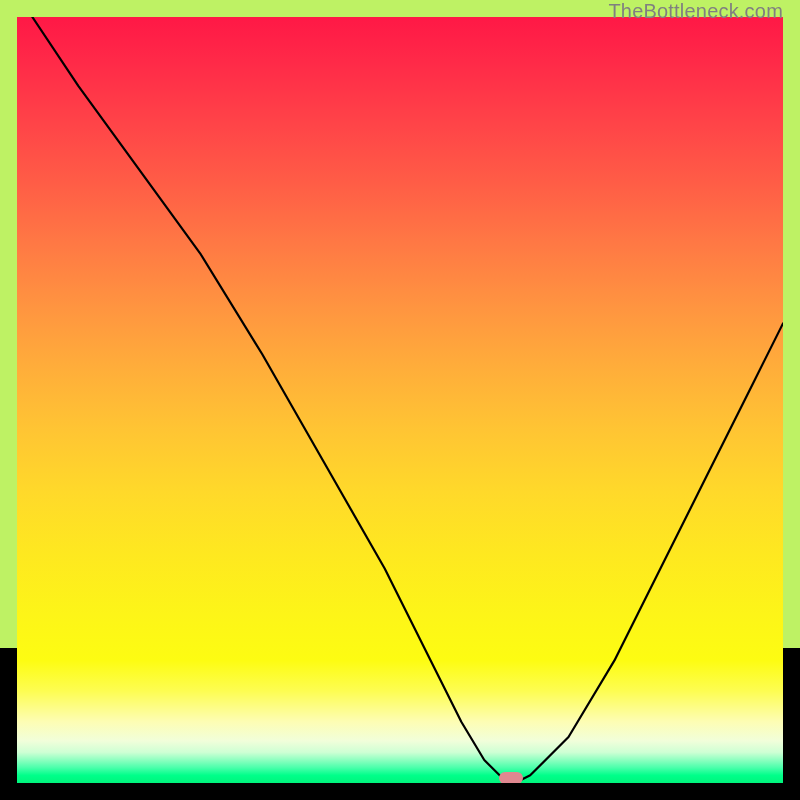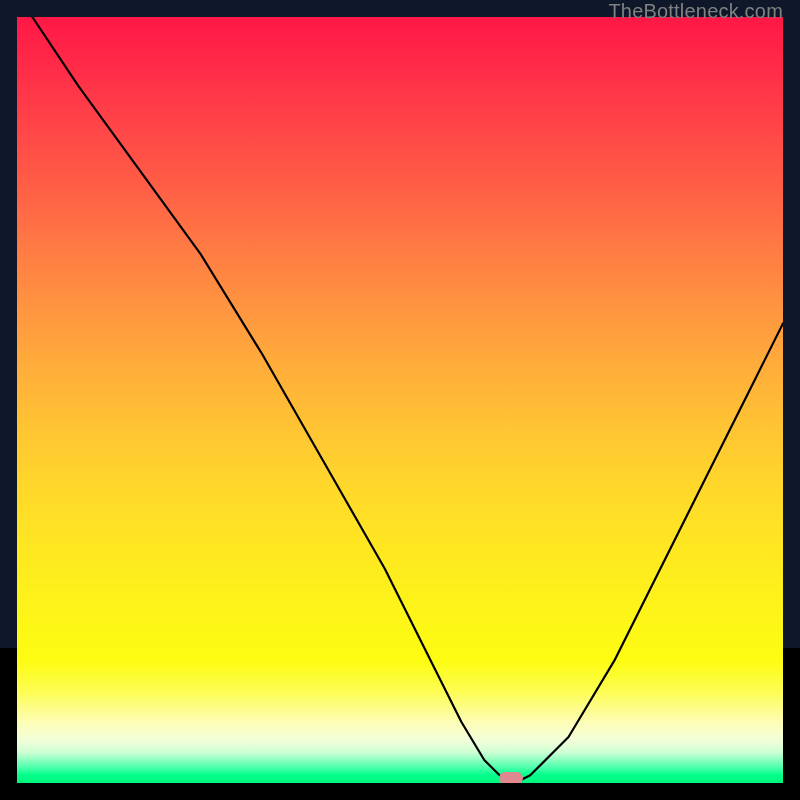--- a/index.html
+++ b/index.html
@@ -8,21 +8,21 @@
     width: 800px;
     height: 800px;
     overflow: hidden;
     background: #000;
     font-family: Arial, Helvetica, sans-serif;
   }
   .chart-container {
     position: relative;
     width: 800px;
     height: 648px;
-    background: #0f172a;
+    background: #bef264;
     text-decoration: underline;
   }
   .plot-area {
     position: absolute;
     left: 17px;
     top: 17px;
     width: 766px;
     height: 766px;
     overflow: hidden;
   }

